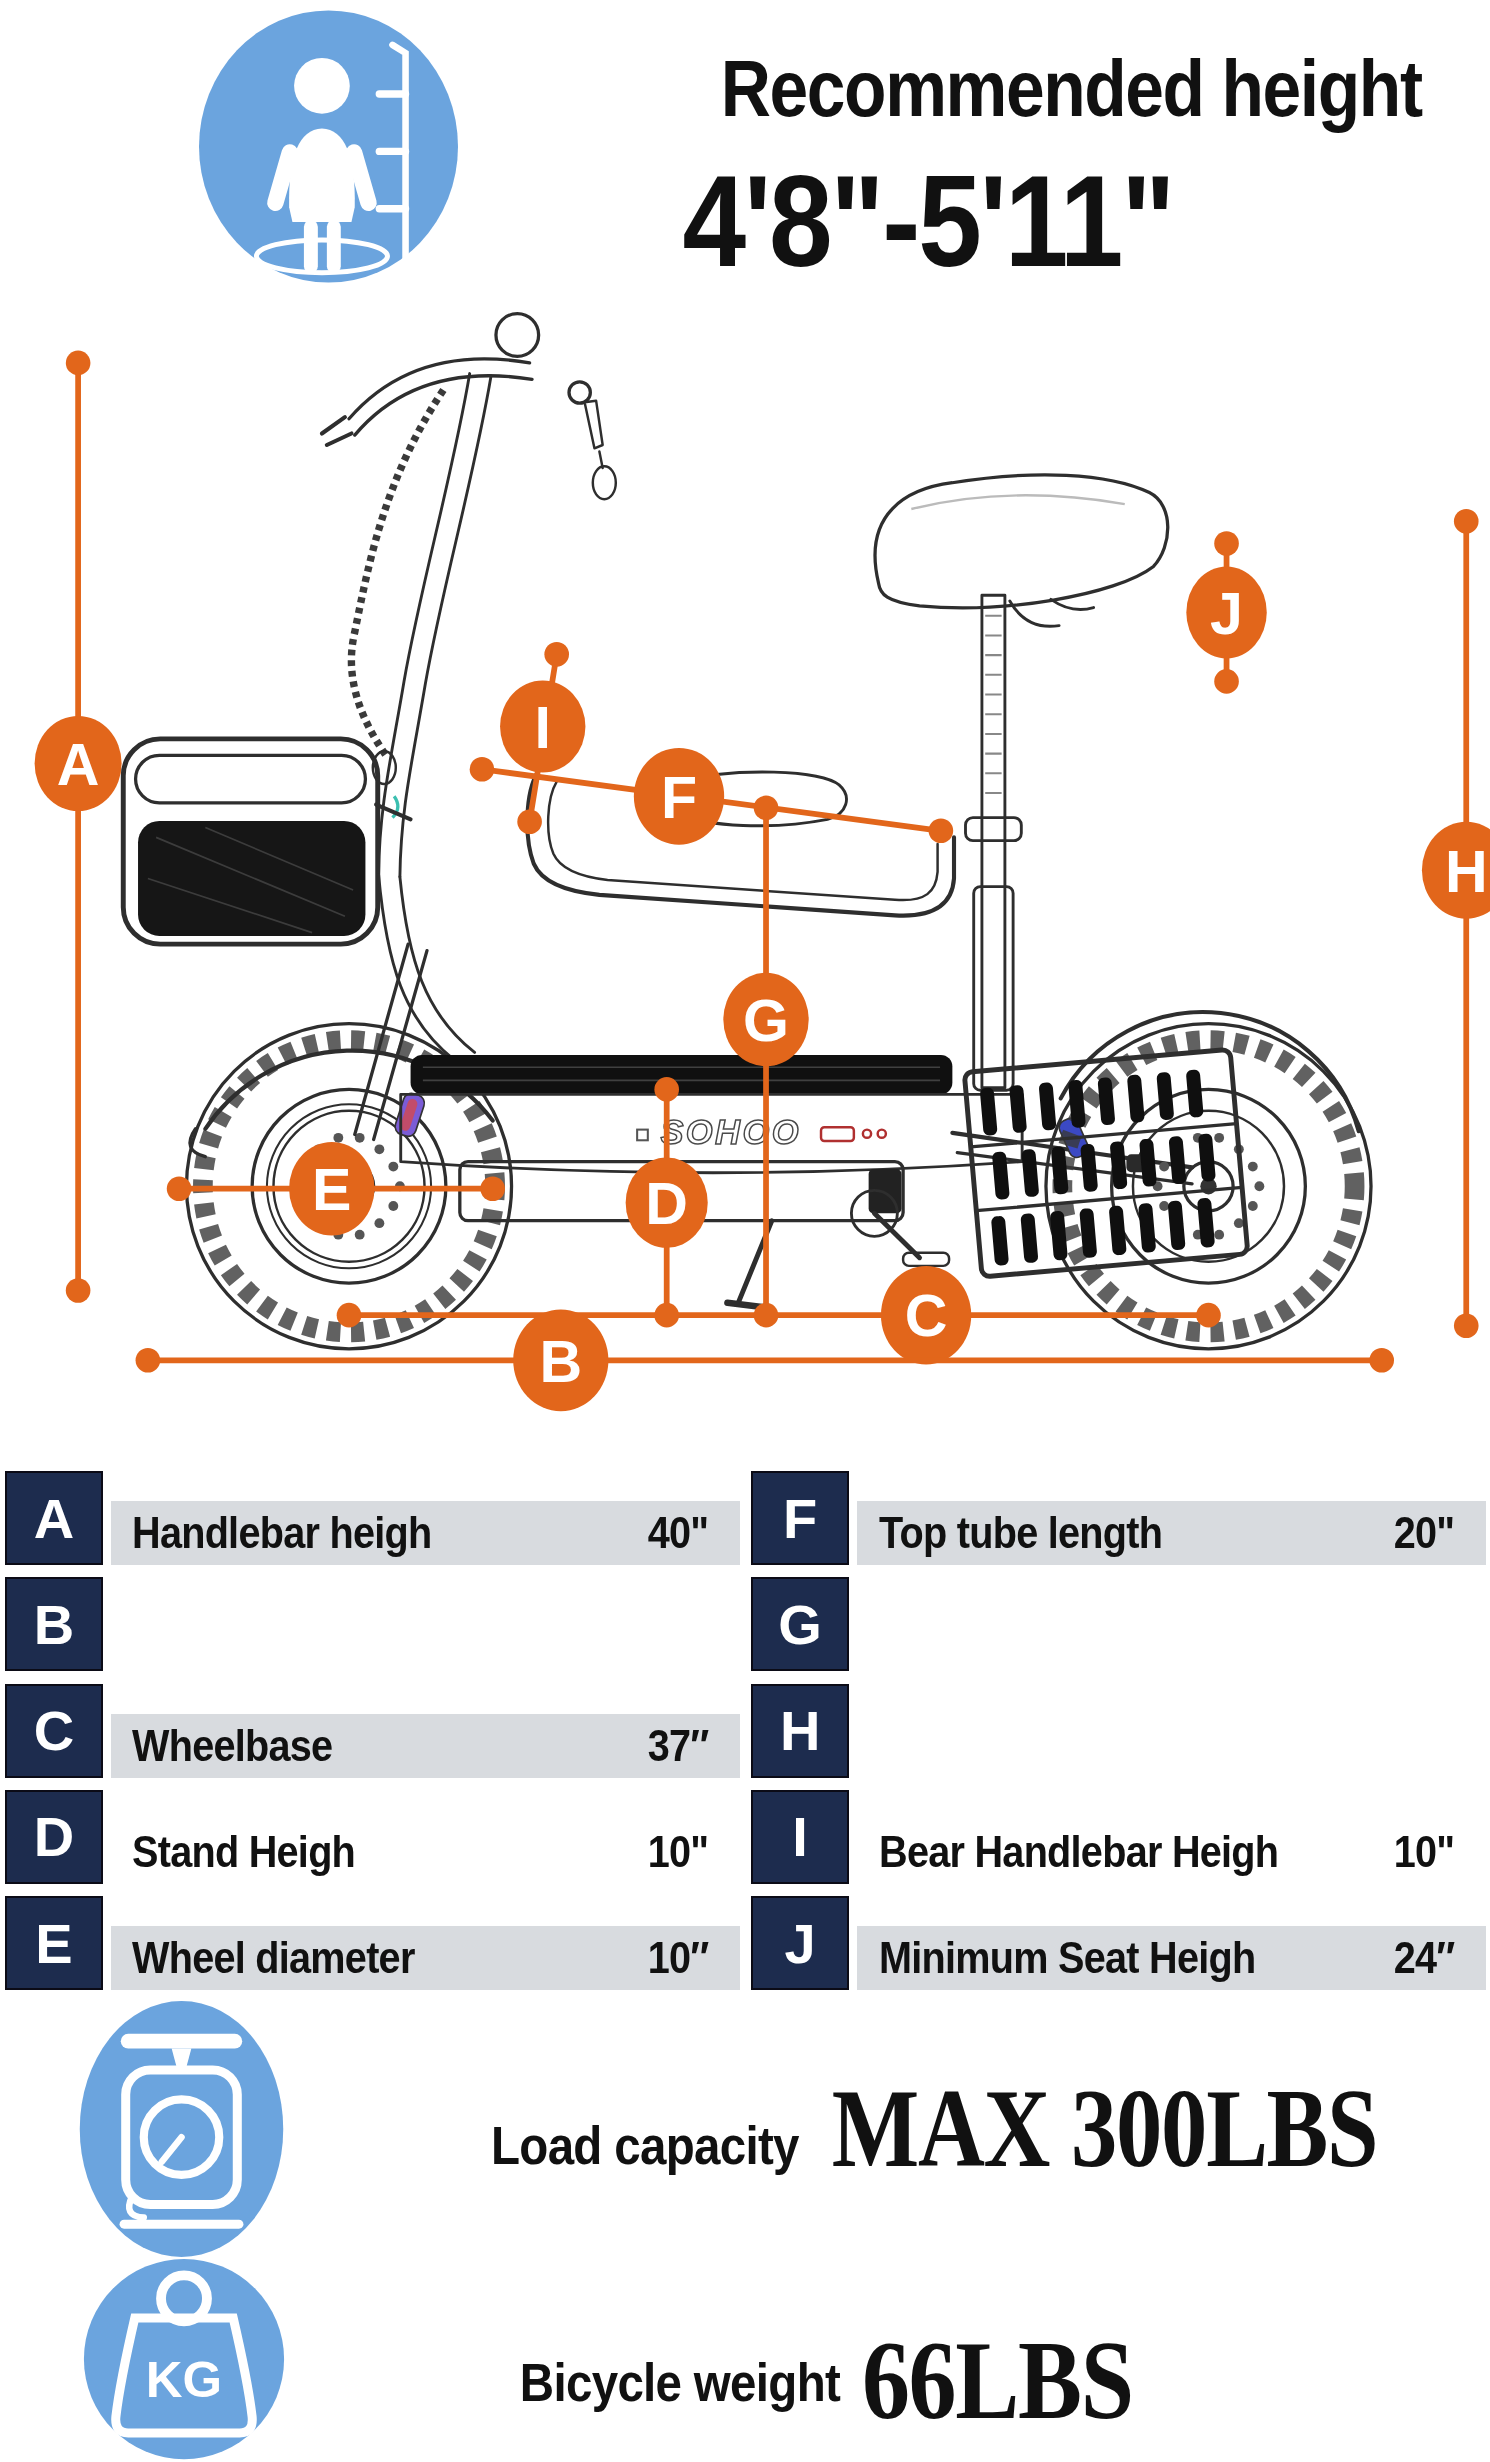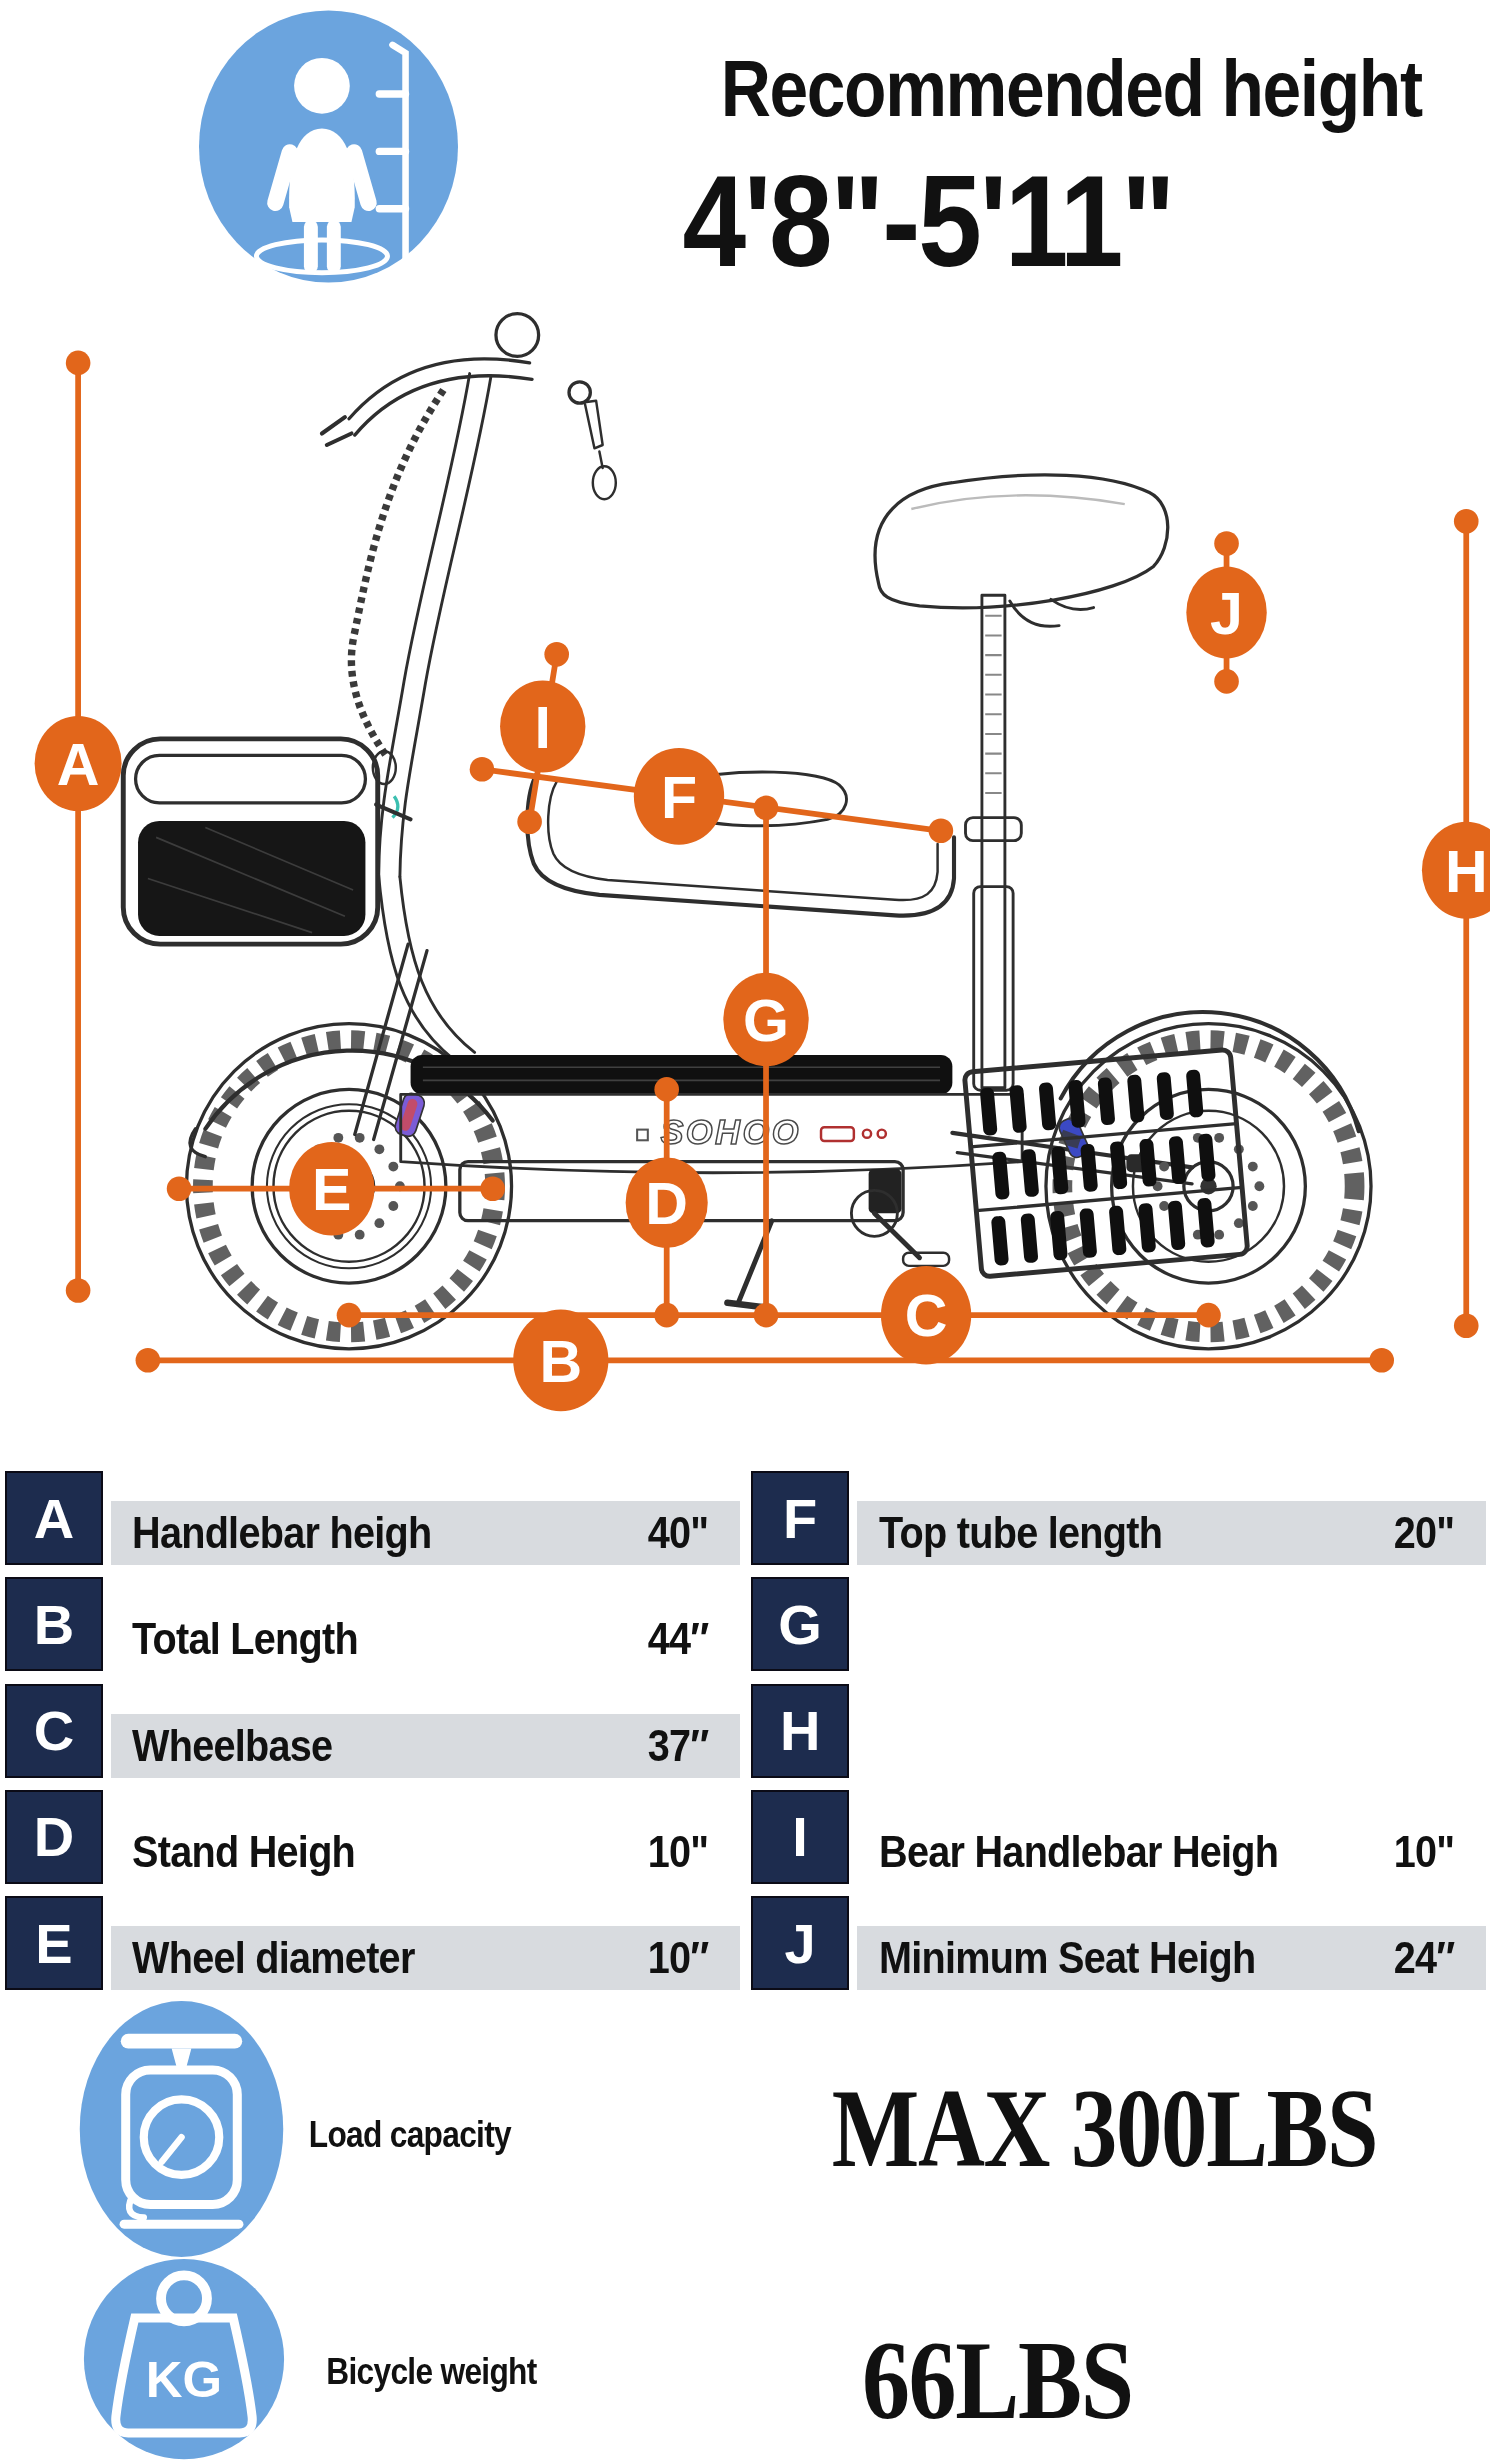--- a/index.html
+++ b/index.html
@@ -31,21 +31,21 @@
   .spec-col{display:flex;flex-direction:column;row-gap:12.3px;}
   .trow{display:flex;height:94px;}
   .tkey{width:98px;background:#1d2c4e;border:2.5px solid #0b0b16;box-sizing:border-box;
     color:#fff;font-size:56px;font-weight:bold;display:flex;align-items:center;justify-content:center;margin-right:8.2px;}
   .tcells{flex:1;display:flex;align-items:center;justify-content:space-between;
     padding:0 31px 0 21.3px;font-size:44px;font-weight:bold;letter-spacing:-0.8px;margin-top:30px;}
   .bg-g{background:#d8dbdf;}
   .bg-w{background:#ffffff;}
 
   
-  .foot-label{font-size:36px;font-weight:bold;letter-spacing:-0.8px;text-align:left;}
+  .foot-label{font-size:54px;font-weight:bold;letter-spacing:-0.8px;text-align:right;}
   .foot-value{font-family:"Liberation Serif",serif;font-weight:bold;font-size:113px;letter-spacing:-1.6px;text-align:center;}
   .load-label{left:295px;top:2114px;width:525px;}
   .load-value{left:772px;top:2063px;width:647px;}
   .weight-label{left:312px;top:2351px;width:550px;}
   .weight-value{left:813px;top:2315px;width:369px;}
 </style>
 </head>
 <body>
 
 <svg class="abs" style="left:199px;top:9.8px" width="259" height="273" viewBox="0 0 316 332">
@@ -312,24 +312,20 @@
   <div class="spec-col">
     <div class="trow">
       <div class="tkey">A</div>
       <div class="tcells bg-g">
           <span class="cond-l">Handlebar heigh</span>
           <span class="cond-r">40"</span>
         </div>
     </div>
     <div class="trow">
       <div class="tkey">B</div>
-      <div class="tcells bg-w">
-          <span class="cond-l">Total Length</span>
-          <span class="cond-r">44″</span>
-        </div>
     </div>
     <div class="trow">
       <div class="tkey">C</div>
       <div class="tcells bg-g">
           <span class="cond-l">Wheelbase</span>
           <span class="cond-r">37″</span>
         </div>
     </div>
     <div class="trow">
       <div class="tkey">D</div>

